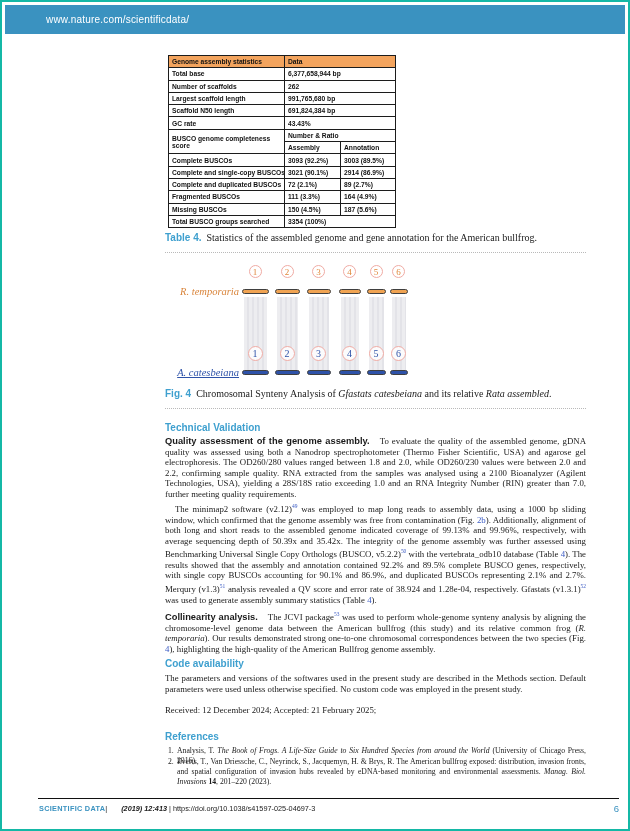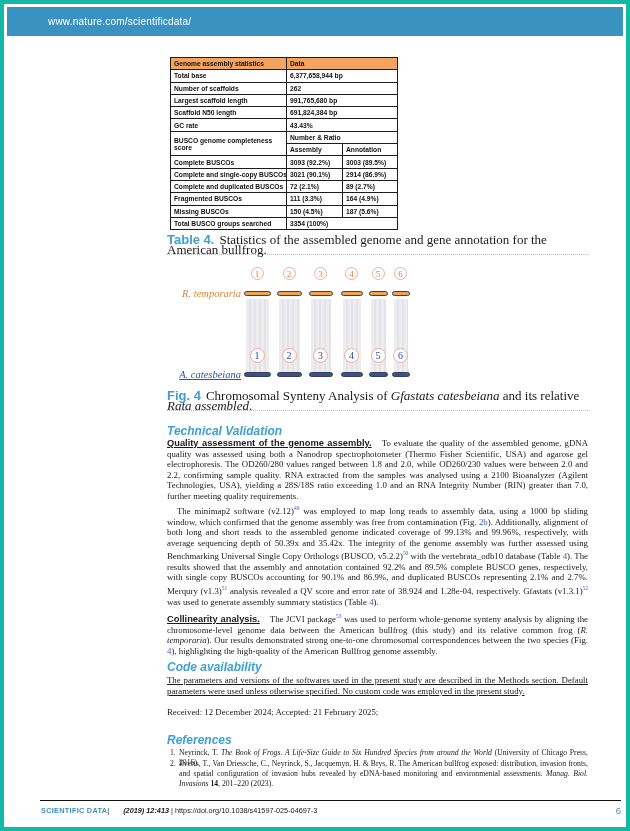--- a/index.html
+++ b/index.html
@@ -1,34 +1,34 @@
 <!DOCTYPE html>
 <html><head>
 <meta charset="utf-8">
 <style>
   * { margin:0; padding:0; box-sizing:border-box; }
   body { background:#e9e9e9; font-family:"Liberation Serif", serif; }
   .page { position:relative; width:630px; height:831px; background:#ffffff;
-          border:4px solid #14b8a6; overflow:hidden; margin:0 auto; }
+          border:2px solid #14b8a6; overflow:hidden; margin:0 auto; }
 
   
   .topbar { position:absolute; left:3px; right:3px; top:3px; height:29px; background:#3a92c0; }
   .topbar-url { position:absolute; left:41px; top:0; line-height:29px; color:#ffffff;
                 font-family:"Liberation Sans", sans-serif; font-size:10px; letter-spacing:.2px; }
 
   
   .genome-table { position:absolute; left:166px; top:53px; width:227px; border-collapse:collapse;
                   table-layout:fixed; font-family:"Liberation Sans", sans-serif; font-size:6.7px;
                   font-weight:bold; color:#111; }
   .genome-table td, .genome-table th { border:1px solid #1c1c1c; padding:2px 3px; height:12.3px;
                   text-align:left; overflow:hidden; white-space:nowrap; vertical-align:middle; }
   .genome-table th { background:#f3a45e; }
   .wrapcell { white-space:normal !important; }
 
-  .caption { position:absolute; left:163px; width:421px; font-size:13px; line-height:10px; color:#1a1a1a; }
+  .caption { position:absolute; left:163px; width:421px; font-size:10px; line-height:10px; color:#1a1a1a; }
   .dotted { position:absolute; left:163px; width:421px; border-top:1.5px dotted #b9b9b9; }
 
   
   .fig-layer { position:absolute; left:0; top:0; width:630px; height:420px; }
   .ribbon { position:absolute; top:295px; height:75px;
             background:repeating-linear-gradient(90deg,#ededf0 0 3px,#e3e3e8 3px 5px); }
   .chrom-top { position:absolute; top:287px; height:5px; background:#f0a352;
                border:1.5px solid #3f3f3f; border-radius:5px; }
   .chrom-bottom { position:absolute; top:368px; height:5px; background:#2e52a8;
                   border:1.5px solid #3f3f3f; border-radius:5px; }
@@ -37,32 +37,32 @@
   .ncircle-top { top:263px; width:13px; height:13px; line-height:12px; font-size:9px; color:#e0873a; }
   .ncircle-bottom { top:344px; width:15px; height:15px; line-height:14px; font-size:10px;
                     color:#2e52a8; background:#fbfbfc; }
   .species-label { position:absolute; left:140px; width:97px; text-align:right;
                    font-style:italic; font-size:10.5px; }
   .species-top { top:284px; color:#d9843a; }
   .species-bottom { top:365px; color:#2e52a8;text-decoration:underline; }
 
   
   .sec-heading { position:absolute; left:163px; font-family:"Liberation Sans", sans-serif;
-                 font-weight:bold; font-size:12px; color:#3fa0cf;font-style:italic; }
+                 font-weight:bold; font-size:10px; color:#3fa0cf; }
   .para { position:absolute; left:163px; width:421px; font-size:8.8px; line-height:10.6px;
           text-align:justify; color:#1a1a1a; }
   .indent { text-indent:10px; }
   .plain-line { position:absolute; left:163px; width:421px; font-size:8.8px; line-height:11px; color:#1a1a1a; }
 
   
   .run-sup { vertical-align:super; font-size:.62em; color:#3b5bc4; }
   .run-ref { color:#3b5bc4; }
   .run-i { font-style:italic; }
   .run-b { font-weight:bold; }
-  .run-h { font-family:"Liberation Sans", sans-serif; font-weight:bold; font-size:9.3px; padding-right:10px;text-decoration:underline; }
+  .run-h { font-family:"Liberation Sans", sans-serif; font-weight:bold; font-size:9.3px; padding-right:10px; }
   .run-caplabel { font-family:"Liberation Sans", sans-serif; font-weight:bold; color:#3fa0cf; padding-right:5px; }
 
   
   .ref-item { position:absolute; left:166px; width:418px; font-size:7.7px; line-height:10.2px;
               text-align:justify; color:#1a1a1a; padding-left:9px; }
   .ref-num { position:absolute; left:0; top:0; }
 
   
   .footer-line { position:absolute; left:36px; top:796px; width:581px; border-top:1.5px solid #111; }
   .footer { position:absolute; left:37px; top:802px; width:580px; height:14px;
@@ -191,27 +191,27 @@
 
   <div class="caption" style="top:387px;"><span class="run-caplabel">Fig. 4</span><span>Chromosomal Synteny Analysis of </span><span class="run-i">Gfastats catesbeiana</span><span> and its relative </span><span class="run-i">Rata assembled</span><span>.</span></div>
   <div class="dotted" style="top:406px;"></div>
 
   <div class="sec-heading" style="top:420px;">Technical Validation</div>
   <div class="para" style="top:434px;"><span class="run-h">Quality assessment of the genome assembly.</span><span>To evaluate the quality of the assembled genome, gDNA quality was assessed using both a Nanodrop spectrophotometer (Thermo Fisher Scientific, USA) and agarose gel electrophoresis. The OD260/280 values ranged between 1.8 and 2.0, while OD260/230 values were between 2.0 and 2.2, confirming sample quality. RNA extracted from the samples was analysed using a 2100 Bioanalyzer (Agilent Technologies, USA), yielding a 28S/18S ratio exceeding 1.0 and an RNA Integrity Number (RIN) greater than 7.0, further meeting quality requirements.</span></div>
   <div class="para indent" style="top:499px;"><span>The minimap2 software (v2.12)</span><span class="run-sup">49</span><span> was employed to map long reads to assembly data, using a 1000 bp sliding window, which confirmed that the genome assembly was free from contamination (Fig. </span><span class="run-ref">2b</span><span>). Additionally, alignment of both long and short reads to the assembled genome indicated coverage of 99.13% and 99.96%, respectively, with average sequencing depth of 50.39x and 35.42x. The integrity of the genome assembly was further assessed using Benchmarking Universal Single Copy Orthologs (BUSCO, v5.2.2)</span><span class="run-sup">50</span><span> with the vertebrata_odb10 database (Table </span><span class="run-ref">4</span><span>). The results showed that the assembly and annotation contained 92.2% and 89.5% complete BUSCO genes, respectively, with single copy BUSCOs accounting for 90.1% and 86.9%, and duplicated BUSCOs representing 2.1% and 2.7%. Merqury (v1.3)</span><span class="run-sup">51</span><span> analysis revealed a QV score and error rate of 38.924 and 1.28e-04, respectively. Gfastats (v1.3.1)</span><span class="run-sup">52</span><span> was used to generate assembly summary statistics (Table </span><span class="run-ref">4</span><span>).</span></div>
   <div class="para" style="top:607px;"><span class="run-h">Collinearity analysis.</span><span>The JCVI package</span><span class="run-sup">53</span><span> was used to perform whole-genome synteny analysis by aligning the chromosome-level genome data between the American bullfrog (this study) and its relative common frog (</span><span class="run-i">R. temporaria</span><span>). Our results demonstrated strong one-to-one chromosomal correspondences between the two species (Fig. </span><span class="run-ref">4</span><span>), highlighting the high-quality of the American Bullfrog genome assembly.</span></div>
 
   <div class="sec-heading" style="top:656px;">Code availability</div>
-  <div class="para" style="top:671px;text-decoration:underline;"><span>The parameters and versions of the softwares used in the present study are described in the Methods section. Default parameters were used unless otherwise specified. No custom code was employed in the present study.</span></div>
+  <div class="para" style="top:671px;"><span>The parameters and versions of the softwares used in the present study are described in the Methods section. Default parameters were used unless otherwise specified. No custom code was employed in the present study.</span></div>
 
   <div class="plain-line" style="top:703px;">Received: 12 December 2024; Accepted: 21 February 2025;</div>
 
   <div class="sec-heading" style="top:729px;">References</div>
   <div class="ref-item" style="top:744px;">
-    <span class="ref-num">1.</span><span><span>Neyrinck, T. </span><span class="run-i">The Book of Frogs. A Life-Size Guide to Six Hundred Species from around the World</span><span> (University of Chicago Press, 2016).</span></span>
+    <span class="ref-num">1.</span><span><span>Analysis, T. </span><span class="run-i">The Book of Frogs. A Life-Size Guide to Six Hundred Species from around the World</span><span> (University of Chicago Press, 2016).</span></span>
   </div>
   <div class="ref-item" style="top:755px;">
     <span class="ref-num">2.</span><span><span>Everts, T., Van Driessche, C., Neyrinck, S., Jacquemyn, H. &amp; Brys, R. The American bullfrog exposed: distribution, invasion fronts, and spatial configuration of invasion hubs revealed by eDNA-based monitoring and environmental assessments. </span><span class="run-i">Manag. Biol. Invasions</span><span> </span><span class="run-b">14</span><span>, 201–220 (2023).</span></span>
   </div>
 
   <div class="footer-line"></div>
   <div class="footer">
     <span class="footer-journal">SCIENTIFIC DATA</span><span>|</span><span class="footer-cite">(2019) 12:413</span> <span>| https://doi.org/10.1038/s41597-025-04697-3</span>
     <span class="footer-page">6</span>
   </div>

